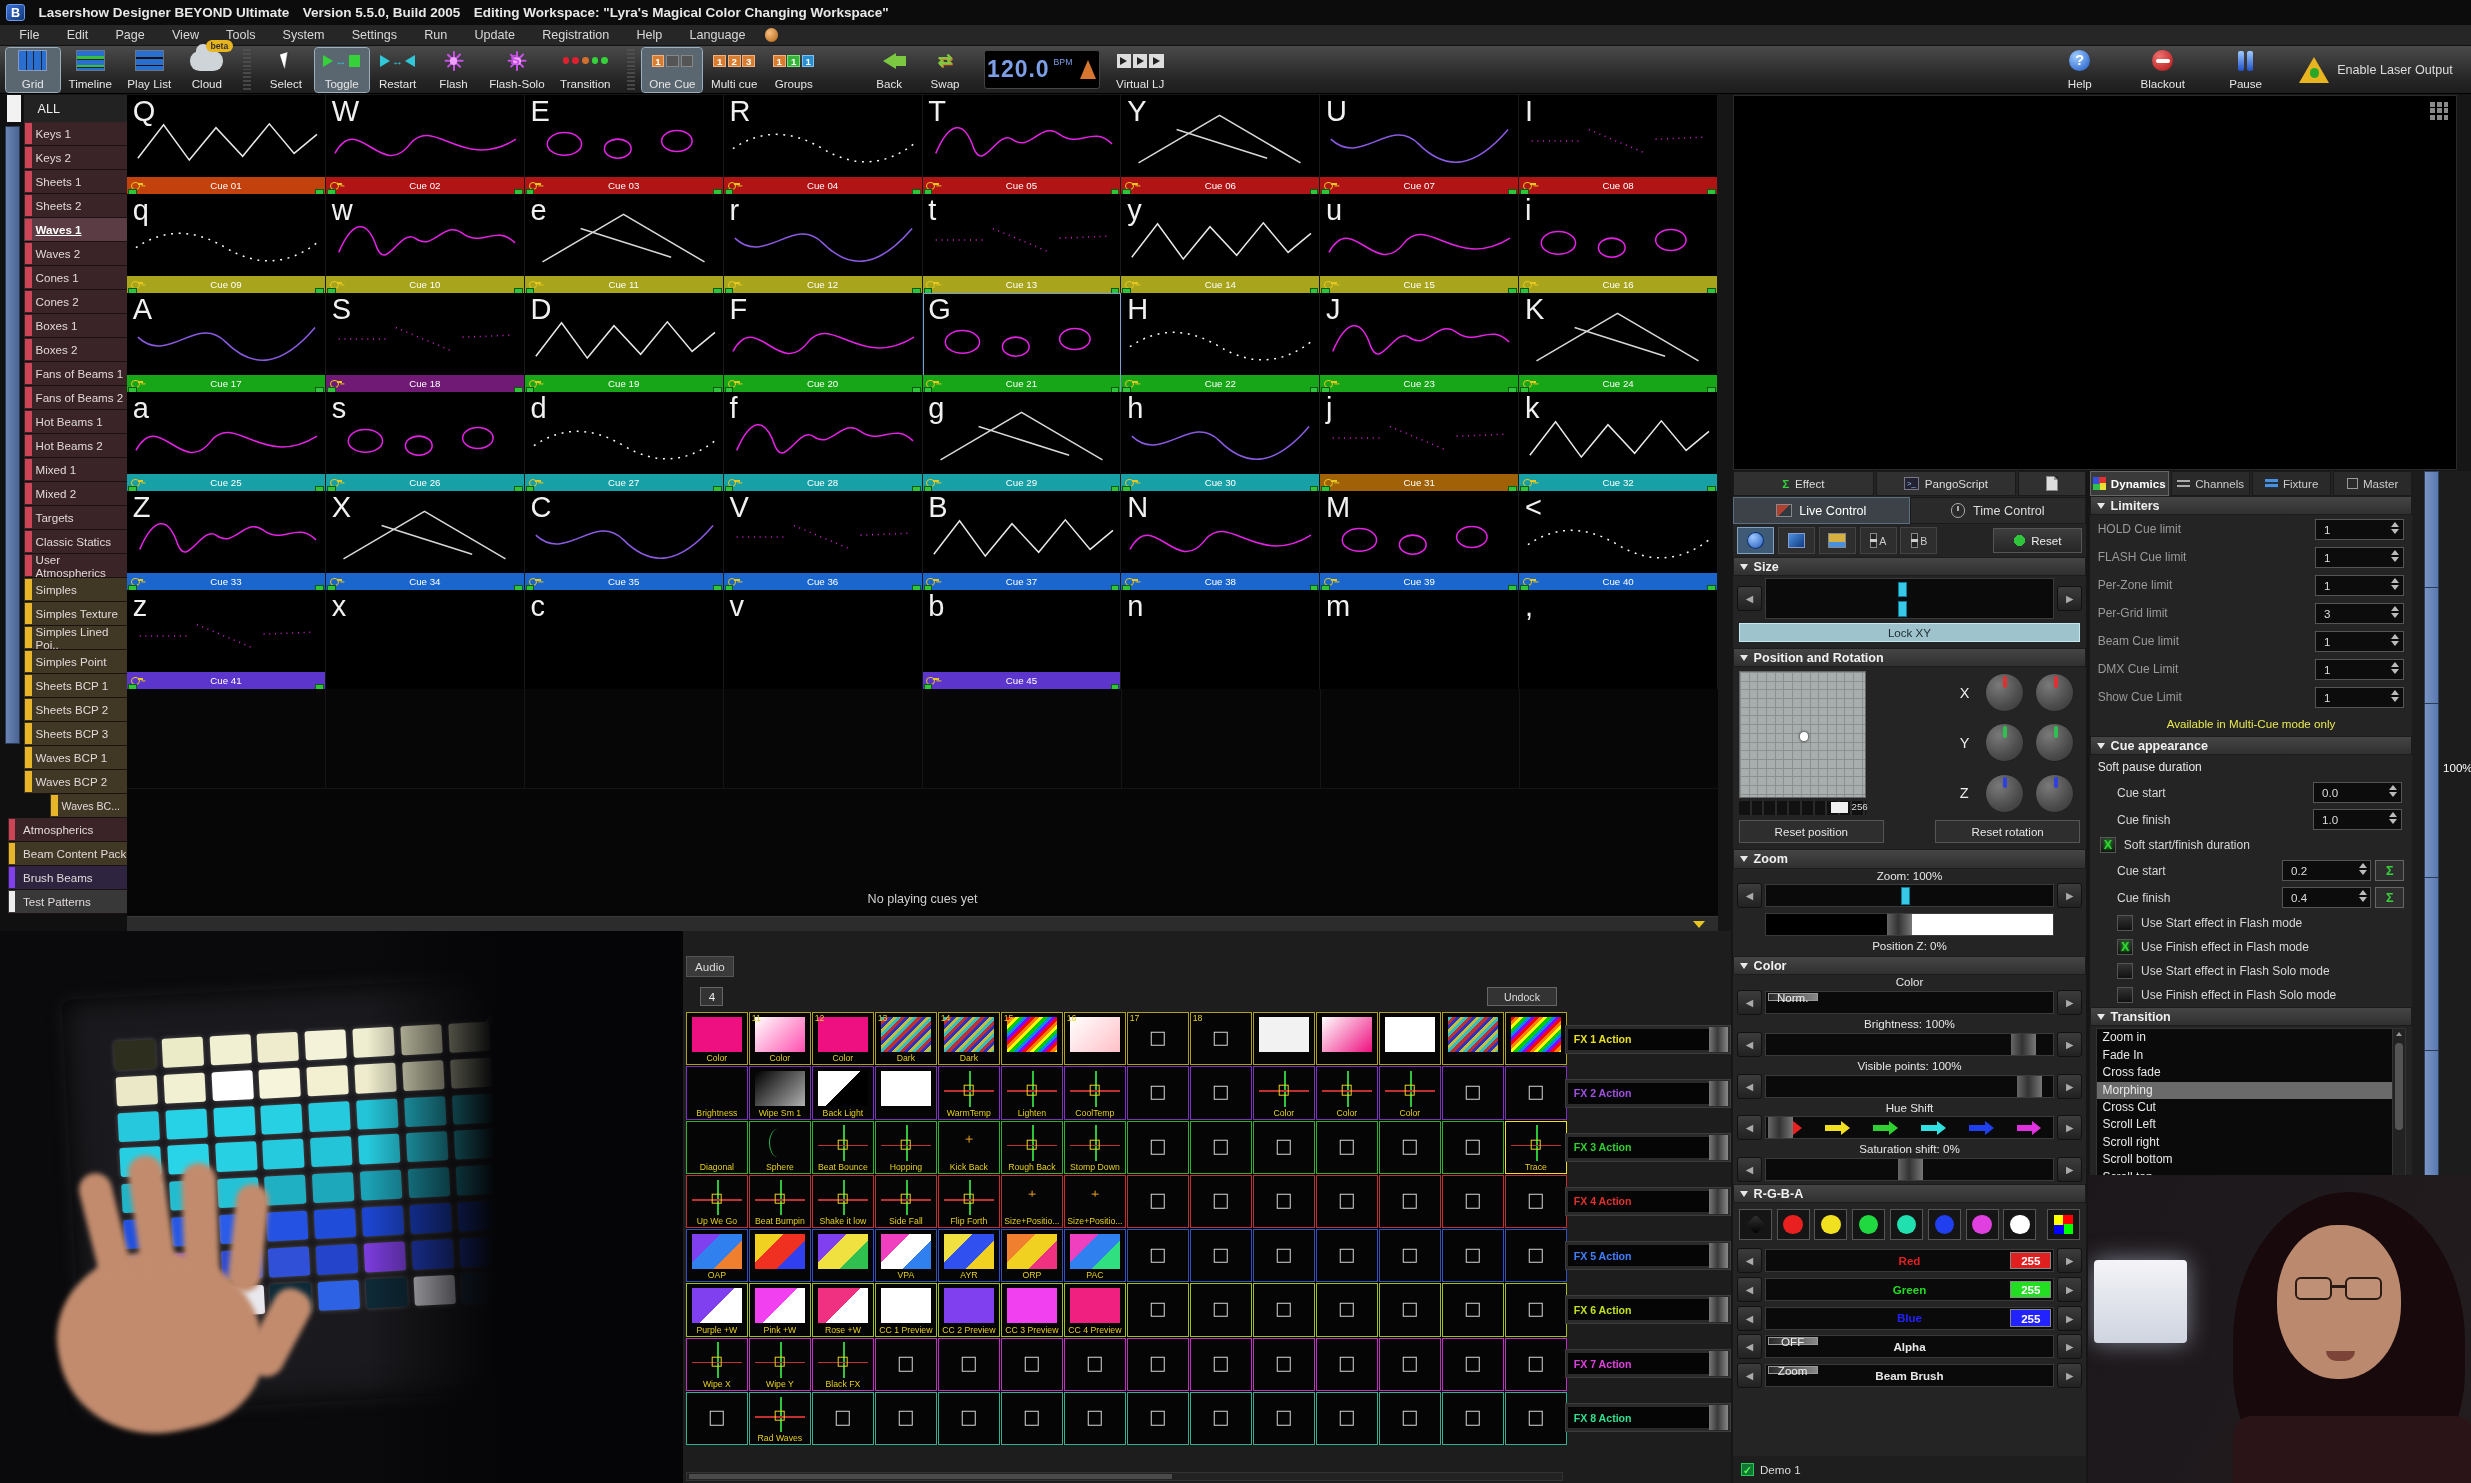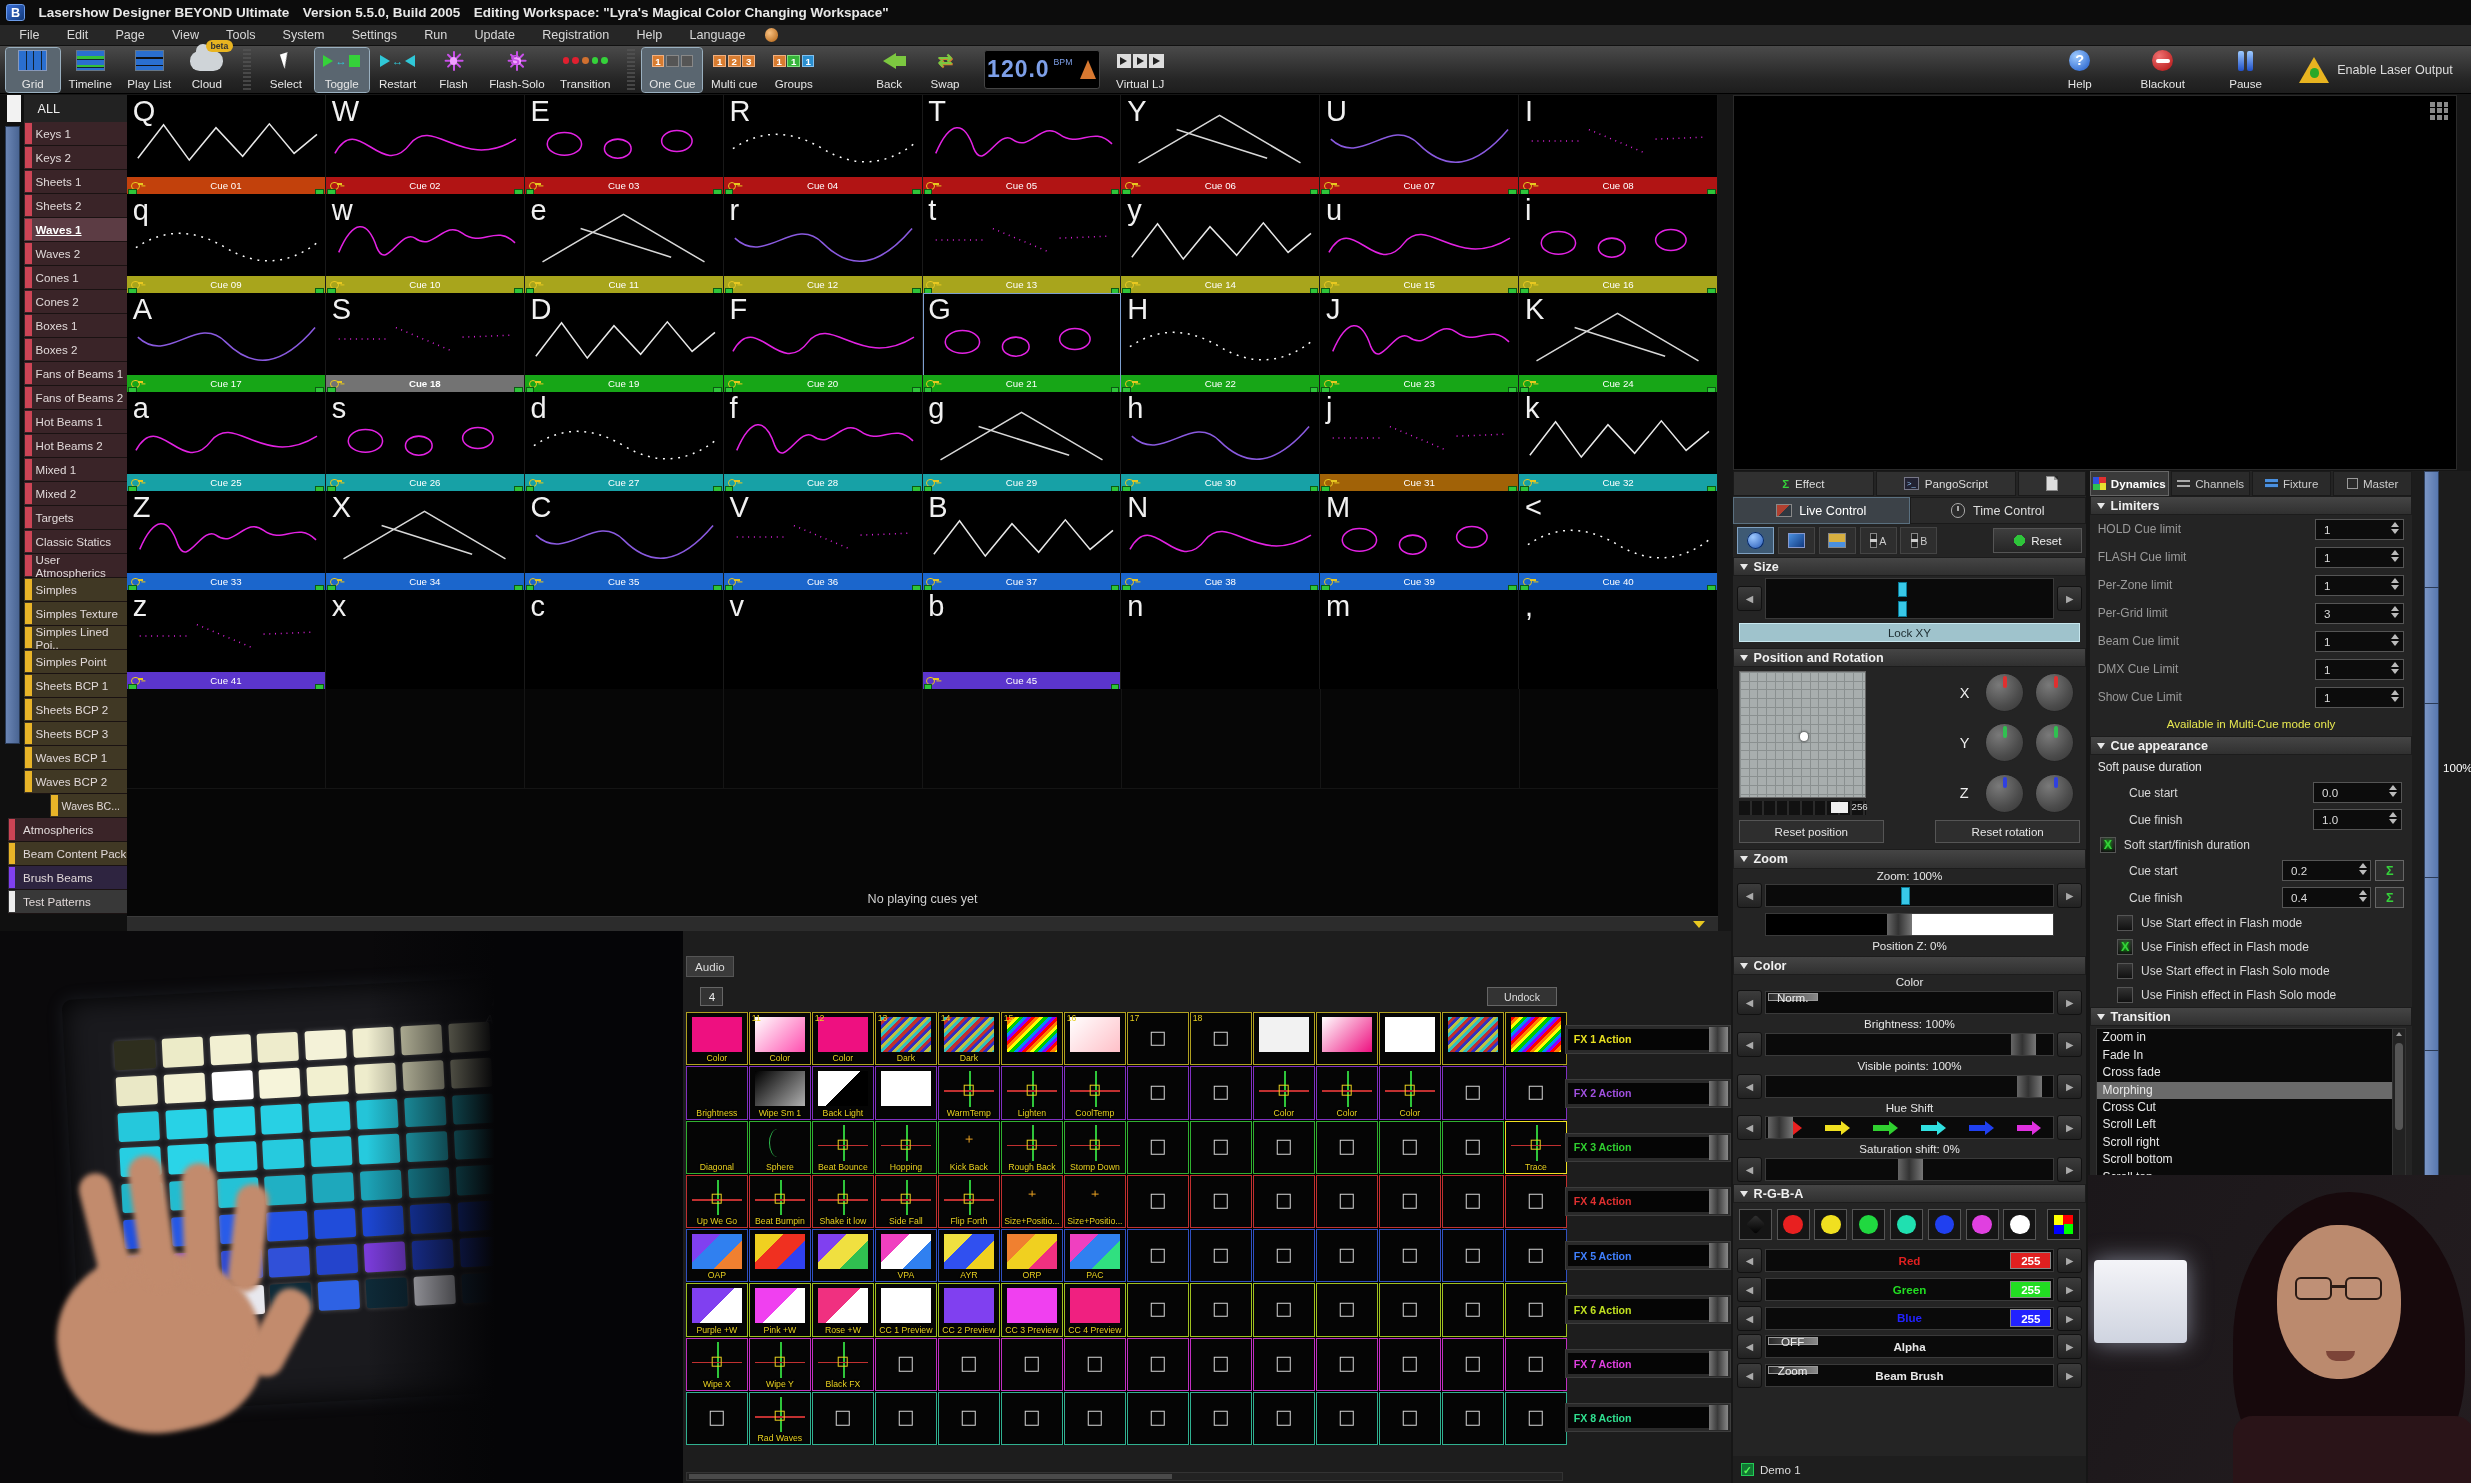--- a/index.html
+++ b/index.html
@@ -186,21 +186,21 @@
 .fx-ico{width:13.5px;height:9.7px;background:repeating-linear-gradient(#4a90e0 0 2.9px,#234 2.9px 4.8px)}
 .ma-ico{width:11.6px;height:11.6px;border:1.9px solid #999}
 .limrow{display:flex;align-items:center;height:28px;padding:0 7.7px;font-size:12px;color:#9a9a9a}
 .spin{margin-left:auto;width:89px;height:21px;background:#0c0c0c;border:1px solid #555;display:flex;align-items:center;position:relative}
 .spin .v{margin-left:7.7px;font-size:11.6px;color:#ddd}
 .spin .ar{position:absolute;right:3.9px;top:1.9px;display:flex;flex-direction:column;gap:1.9px}
 .spin .ar i{width:0;height:0;border-left:4.8px solid transparent;border-right:4.8px solid transparent}
 .spin .ar i.up{border-bottom:5.8px solid #bbb}
 .spin .ar i.dn{border-top:5.8px solid #bbb}
 .note{color:#e8e850;font-size:11.6px;text-align:center;padding:5.8px 0}
-.ca-row{display:flex;align-items:center;height:27px;padding-left:39px;font-size:12px;color:#d8d8d8}
+.ca-row{display:flex;align-items:center;height:27px;padding-left:27px;font-size:12px;color:#d8d8d8}
 .ca-row .spin{margin-left:auto;margin-right:9.7px}
 .sigbtn{width:29px;height:21px;background:#2e2e2e;border:1px solid #666;color:#35d23a;font-weight:bold;font-size:12.6px;display:flex;align-items:center;justify-content:center;margin-right:7.7px}
 .chkrow{display:flex;align-items:center;gap:7.7px;min-height:24px;padding-left:27px;font-size:12px;color:#d8d8d8}
 .chk{width:16.4px;height:16.4px;background:linear-gradient(#333,#111);border:1px solid #555;display:flex;align-items:center;justify-content:center;font-weight:900;font-size:12.6px;color:transparent}
 .chk.on{color:#35d23a;text-shadow:0 0 3.9px #0f0}
 #translist{margin:1.9px 5.8px;background:#0a0a0a;border:1px solid #333;position:relative;height:162px;overflow:hidden}
 .tropt{height:17.4px;line-height:17.4px;padding-left:5.8px;font-size:12px;color:#e8e8e8}
 .tropt.sel{background:#6a6a6a}
 #tr-scroll{position:absolute;right:0;top:0;bottom:0;width:13.5px;background:#222;border-left:1px solid #333}
 #tr-scroll .thumb{position:absolute;left:1.9px;top:13.5px;width:8.7px;height:87px;background:#555;border-radius:3.9px}
@@ -821,21 +821,21 @@
               <span>Cue 17</span>
               <i class="handle" style="left: 1px;"></i>
               <i class="handle" style="right: 1px;"></i>
             </div>
           </div>
           <div class="cue-cell">
             <span class="letter">S</span>
             <svg width="197" height="81" viewBox="0 0 200 85">
               <path d="M10,42 L60,42 M70,30 L130,55 M140,40 L190,38" fill="none" stroke="#e322e3" stroke-width="1.6" stroke-dasharray="1,5"></path>
             </svg>
-            <div class="cuebar" style="background: #737373; font-weight: bold;">
+            <div class="cuebar" style="background: #701a75;">
               <i class="keyic"></i>
               <span>Cue 18</span>
               <i class="handle" style="left: 1px;"></i>
               <i class="handle" style="right: 1px;"></i>
             </div>
           </div>
           <div class="cue-cell">
             <span class="letter">D</span>
             <svg width="197" height="81" viewBox="0 0 200 85">
               <path d="M8,60 L35,25 62,62 90,28 118,58 146,24 172,55 196,35" fill="none" stroke="#e8e8e8" stroke-width="1.6"></path>

